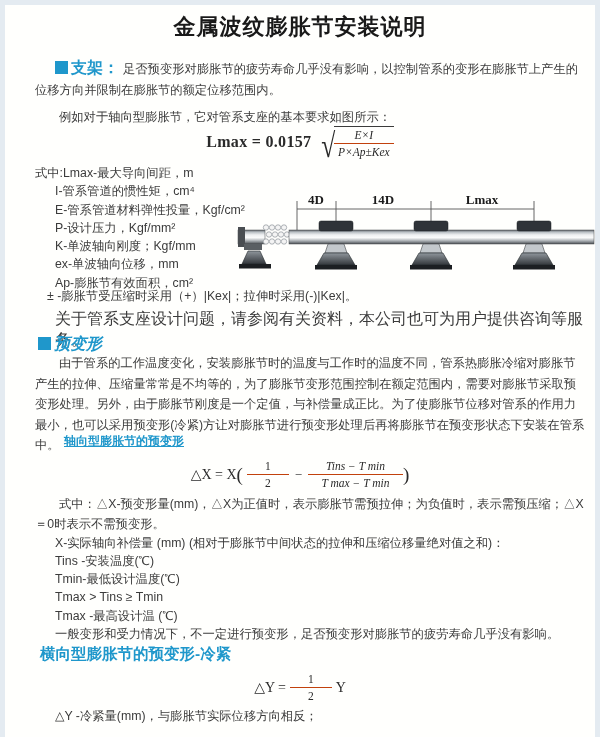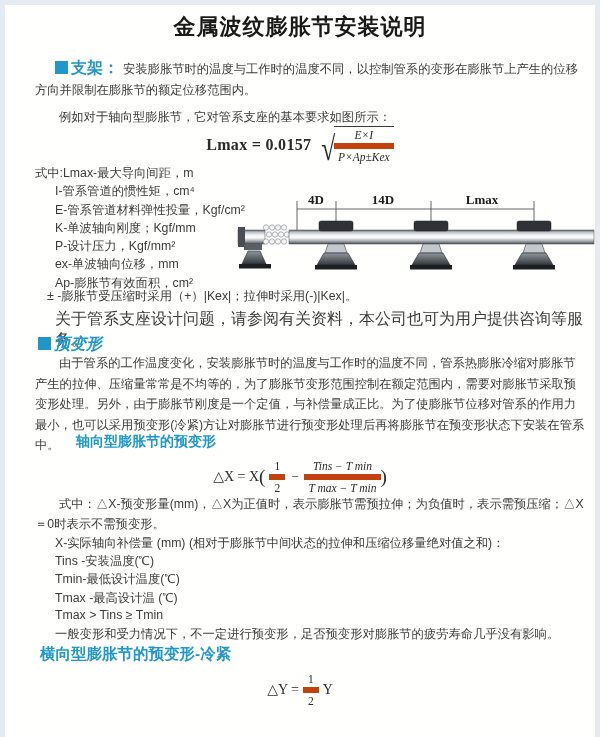--- a/index.html
+++ b/index.html
@@ -19,38 +19,38 @@
   .p2{top:107px;left:35px;width:551px;text-indent:24px;}
 
   .formula{position:absolute;left:0;width:100%;text-align:center;
     font-family:"Liberation Serif",serif;color:#2a2a2a;}
   .formula1{top:126px;}
   .f-lhs{font-weight:bold;font-size:16px;letter-spacing:0.3px;}
   .radical{display:inline-block;font-size:34px;line-height:0;vertical-align:middle;
     transform:scaleX(.75) translateY(3px);margin:0 -4px 0 4px;font-weight:400;}
   .frac{display:inline-block;vertical-align:middle;text-align:center;
     font-size:11.5px;font-style:italic;line-height:1.25;}
-  .frac .num{display:block;border-bottom:6px solid #c2410c;padding:1px 5px 1px;}
+  .frac .num{display:block;border-bottom:1px solid #c2410c;padding:1px 18px 1px;}
   .frac .den{display:block;padding:1px 4px;}
   .frac.vinc{border-top:1.2px solid #3b3b3b;}
   .frac.upright{font-style:normal;}
 
   .defs{position:absolute;top:165px;left:35px;font-size:12.3px;}
   .defs-lead{height:18.3px;}
   .defs-list{padding-left:20px;}
   .defs-line{height:18.3px;}
   .note-pm{position:absolute;top:288px;left:47px;font-size:12.3px;}
   .note-service{position:absolute;top:309px;left:55px;font-size:16px;}
 
   .diagram{position:absolute;top:190px;left:236px;}
 
   .sec2{position:absolute;top:334px;left:38px;font-style:italic;}
   .p3{top:353px;left:35px;width:551px;line-height:20.5px;text-indent:24px;}
-  .h-axial{position:absolute;top:433px;left:76px;color:var(--accent);
-    font-size:14px;font-weight:bold;}
+  .h-axial{position:absolute;top:433px;left:64px;color:var(--accent);
+    font-size:12px;font-weight:bold;text-decoration:underline;}
   .formula2{top:458px;}
   .f2-lhs,.f2-rhs{font-weight:normal;font-size:14px;}
   .paren{font-size:19px;vertical-align:middle;font-weight:400;}
   .op{font-size:13px;vertical-align:middle;margin:0 2px;}
   .p4{top:494px;left:35px;width:551px;line-height:20px;text-indent:24px;}
   .axial-items{position:absolute;top:535px;left:55px;width:540px;font-size:12.3px;}
   .axial-line{height:18.2px;}
   .h-lateral{position:absolute;top:644px;left:40px;color:var(--accent);
     font-size:15.5px;font-weight:bold;}
   .formula3{top:671px;}
@@ -60,36 +60,36 @@
 </style>
 </head>
 <body>
 
 <div id="page">
   <div class="frame"></div>
 
   <div class="title">金属波纹膨胀节安装说明</div>
 
   <div class="p p1">
-    <span class="marker"></span><span class="sec-inline">支架：</span><span>安装膨胀节时的温度与工作时的温度不同，以控制管系的变形在膨胀节上产生的位移方向并限制在膨胀节的额定位移范围内。</span>
+    <span class="marker"></span><span class="sec-inline">支架：</span><span>足否预变形对膨胀节的疲劳寿命几乎没有影响，以控制管系的变形在膨胀节上产生的位移方向并限制在膨胀节的额定位移范围内。</span>
   </div>
   <div class="p p2">例如对于轴向型膨胀节，它对管系支座的基本要求如图所示：</div>
 
   <div class="formula formula1">
     <span class="f-lhs">Lmax = 0.0157</span>
     <span class="radical">√</span><span class="frac vinc"><span class="num">E×I</span><span class="den">P×Ap±Kex</span></span>
   </div>
 
   <div class="defs">
     <div class="defs-lead">式中:Lmax-最大导向间距，m</div>
     <div class="defs-list">
         <div class="defs-line">I-管系管道的惯性矩，cm⁴</div>
         <div class="defs-line">E-管系管道材料弹性投量，Kgf/cm²</div>
+        <div class="defs-line">P-设计压力，Kgf/mm²</div>
         <div class="defs-line">K-单波轴向刚度；Kgf/mm</div>
-        <div class="defs-line">P-设计压力，Kgf/mm²</div>
         <div class="defs-line">ex-单波轴向位移，mm</div>
         <div class="defs-line">Ap-膨胀节有效面积，cm²</div>
       </div>
   </div>
   <div class="note-pm">± -膨胀节受压缩时采用（+）|Kex|；拉伸时采用(-)|Kex|。</div>
   <div class="note-service">关于管系支座设计问题，请参阅有关资料，本公司也可为用户提供咨询等服务。</div>
 
   <svg class="diagram" width="364" height="86" viewBox="0 0 364 86">
     <defs>
       <linearGradient id="pipeG" x1="0" y1="0" x2="0" y2="1">
@@ -176,26 +176,27 @@
     <span class="op">−</span>
     <span class="frac"><span class="num">Tins − T min</span><span class="den">T max − T min</span></span><span class="paren">)</span>
   </div>
 
   <div class="p p4">式中：△X-预变形量(mm)，△X为正值时，表示膨胀节需预拉伸；为负值时，表示需预压缩；△X＝0时表示不需预变形。</div>
 
   <div class="axial-items">
       <div class="axial-line">X-实际轴向补偿量 (mm) (相对于膨胀节中间状态的拉伸和压缩位移量绝对值之和)：</div>
       <div class="axial-line">Tins -安装温度(℃)</div>
       <div class="axial-line">Tmin-最低设计温度(℃)</div>
+      <div class="axial-line">Tmax &gt; Tins ≥ Tmin</div>
       <div class="axial-line">Tmax -最高设计温 (℃)</div>
-      <div class="axial-line">Tmax &gt; Tins ≥ Tmin</div>
       <div class="axial-line">一般变形和受力情况下，不一定进行预变形，足否预变形对膨胀节的疲劳寿命几乎没有影响。</div>
     </div>
 
   <div class="h-lateral">横向型膨胀节的预变形-冷紧</div>
 
   <div class="formula formula3">
     <span class="f2-lhs">△Y =</span>
     <span class="frac upright"><span class="num">1</span><span class="den">2</span></span>
     <span class="f2-rhs">Y</span>
   </div>
 
+  <div class="final">△Y -冷紧量(mm)，与膨胀节实际位移方向相反；</div>
 </div>
 
 </body></html>

